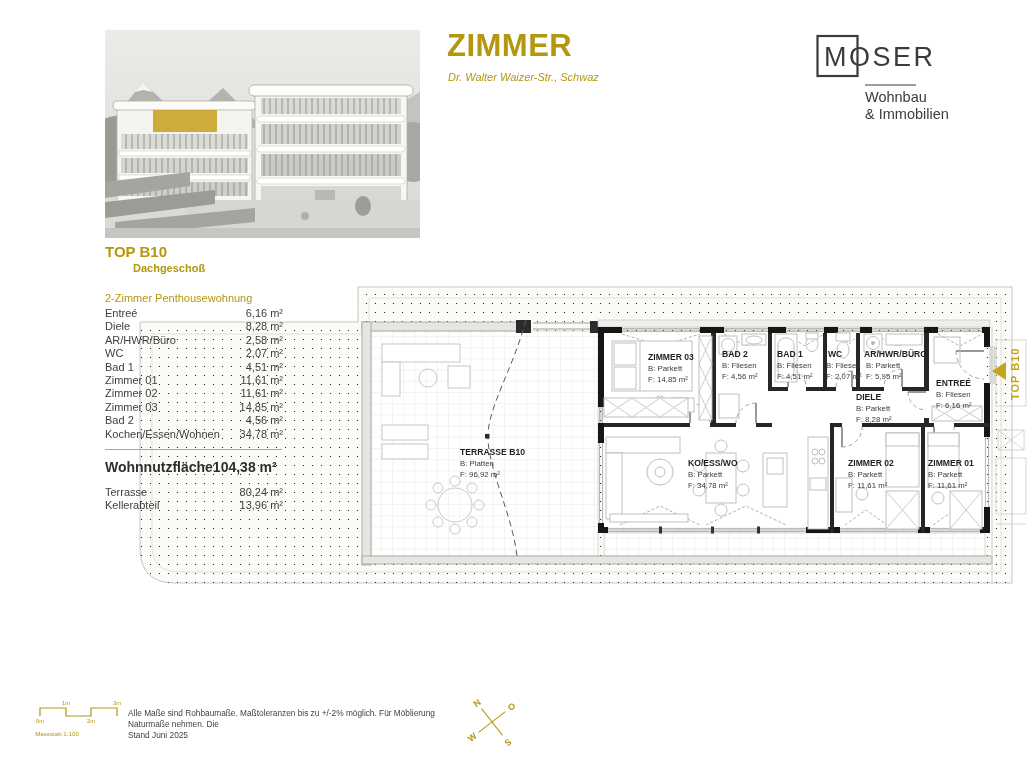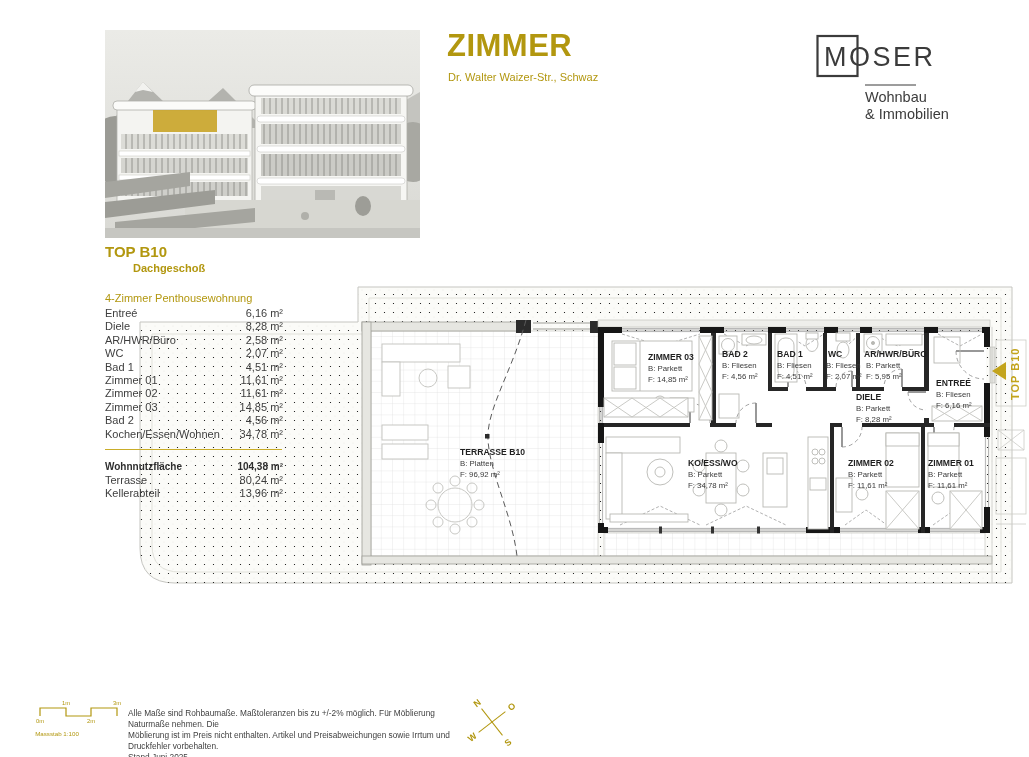--- a/index.html
+++ b/index.html
@@ -1,33 +1,33 @@
 <!DOCTYPE html>
 <html><head>
 <meta charset="utf-8">
 <style>
   html,body{margin:0;padding:0;background:#888;}
   .page{position:relative;width:1029px;height:757px;background:#ffffff;
         font-family:"Liberation Sans",sans-serif;overflow:hidden;margin:0 auto;}
   .abs{position:absolute;}
   
   .project-title{left:447px;top:28px;font-size:31px;font-weight:bold;letter-spacing:.5px;color:#b2970f;}
-  .project-subtitle{left:448px;top:71px;font-size:11px;color:#b2970f;}
+  .project-subtitle{left:448px;top:71px;font-size:11px;color:#b2970f;font-style:italic;}
   
   .unit-code{left:105px;top:243px;font-size:15px;font-weight:bold;color:#b2970f;}
   .unit-floor{left:105px;top:262px;font-size:11px;font-weight:600;color:#b2970f;padding-left:28px;}
   .unit-type{left:105px;top:292px;font-size:11px;color:#b2970f;z-index:3;}
   
   .room-table{left:105px;top:307px;width:178px;z-index:3;}
   .rt-row{display:flex;justify-content:space-between;font-size:11px;line-height:13.4px;color:#3e3e3e;}
   .rt-row .v{}
   .rt-divider{border:none;border-top:1px solid #c9ad2a;margin:8px 0 0 0;width:177px;}
-  .rt-total{display:flex;justify-content:space-between;font-size:10px;font-weight:bold;
+  .rt-total{display:flex;font-size:14px;font-weight:bold;
             color:#2e2e2e;margin-top:10px;line-height:14px;}
-  .rt-extras{}
+  .rt-extras{margin-top:12px;}
   
   .disclaimer{left:128px;top:708px;width:340px;font-size:8.3px;line-height:11px;color:#3f3f3f;z-index:3;}
   .photo-wrap{left:105px;top:30px;width:315px;height:208px;z-index:2;}
   .logo-wrap{left:816px;top:33px;z-index:2;}
   svg text{font-family:"Liberation Sans",sans-serif;}
   .plan-svg{left:0;top:0;z-index:1;}
 </style>
 </head>
 <body>
 
@@ -493,21 +493,21 @@
       <rect x="1.5" y="3" width="40" height="40" fill="none" stroke="#3b3b3b" stroke-width="2.2"></rect>
       <text x="8" y="33" font-size="27" letter-spacing="2.5" fill="#3b3b3b">MOSER</text>
       <line x1="49" y1="52" x2="100" y2="52" stroke="#3b3b3b" stroke-width="1"></line>
       <text x="49" y="69" font-size="14.5" fill="#3b3b3b">Wohnbau</text>
       <text x="49" y="86" font-size="14.5" fill="#3b3b3b">&amp; Immobilien</text>
     </svg>
   </div>
 
   <div class="abs unit-code">TOP B10</div>
   <div class="abs unit-floor">Dachgeschoß</div>
-  <div class="abs unit-type">4-Zimmer Penthousewohnung</div>
+  <div class="abs unit-type">2-Zimmer Penthousewohnung</div>
 
   <div class="abs room-table">
     <div class="rt-row">
         <span>Entreé</span>
         <span class="v">6,16 m²</span>
       </div>
     <div class="rt-row">
         <span>Diele</span>
         <span class="v">8,28 m²</span>
       </div>
@@ -555,17 +555,16 @@
         </div>
       <div class="rt-row">
           <span>Kellerabteil</span>
           <span class="v">13,96 m²</span>
         </div>
     </div>
   </div>
 
   <div class="abs disclaimer">
     <div>Alle Maße sind Rohbaumaße. Maßtoleranzen bis zu +/-2% möglich. Für Möblierung Naturmaße nehmen. Die</div>
-    <div>Möblierung ist im Preis nicht enthalten. Artikel und Preisabweichungen sowie Irrtum und Druckfehler vorbehalten.</div>
     <div>Stand Juni 2025</div>
   </div>
 
 </div>
 
 </body></html>

